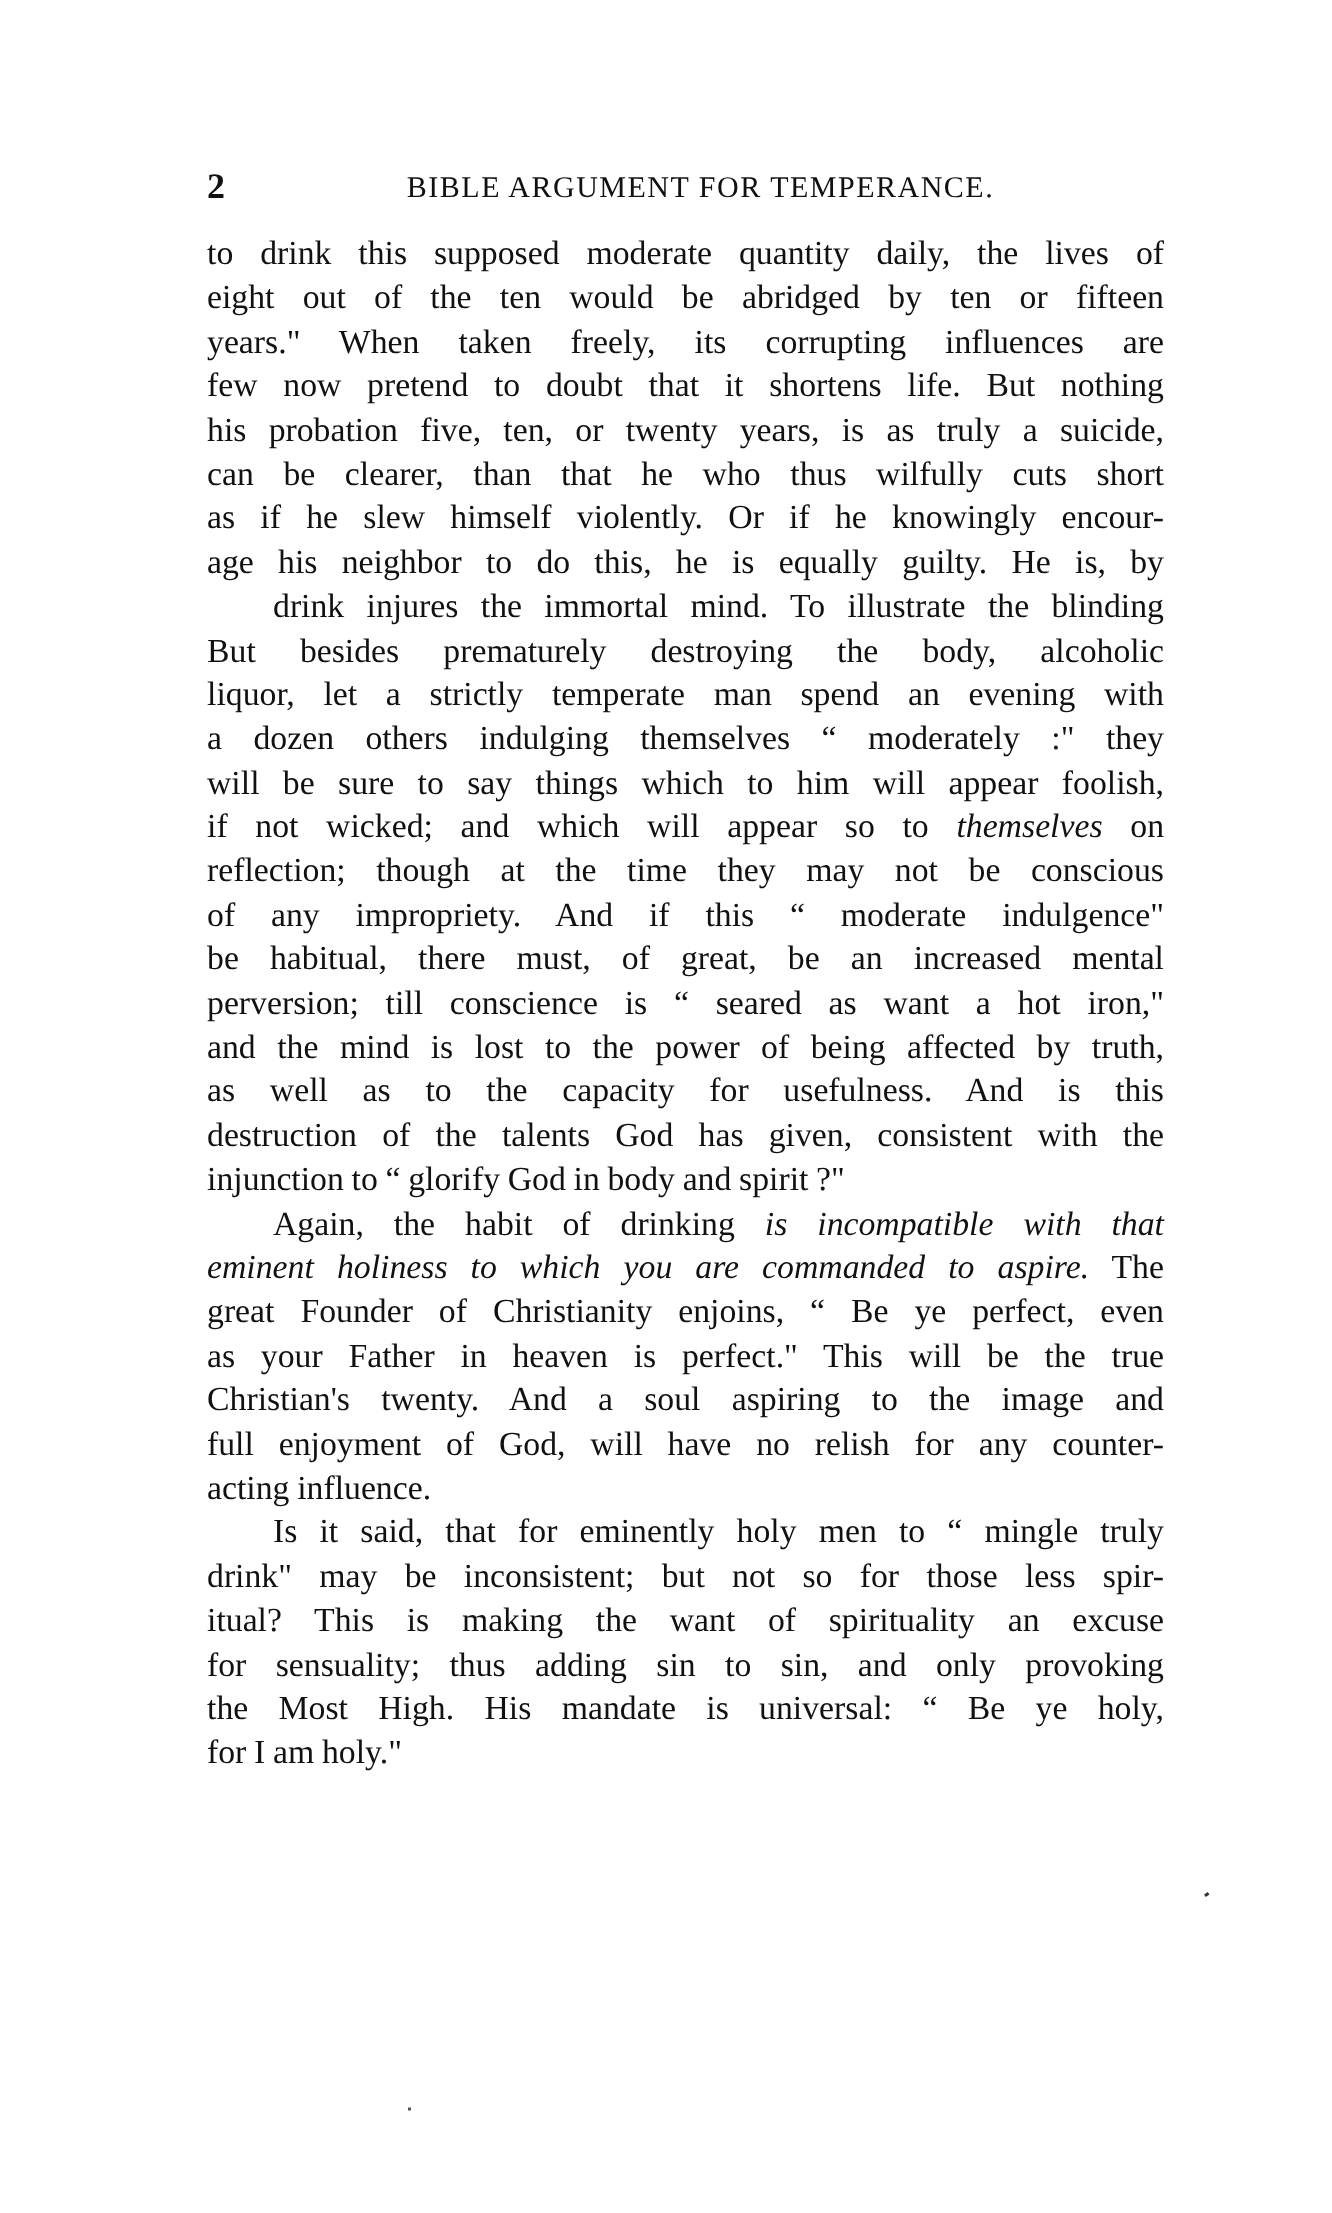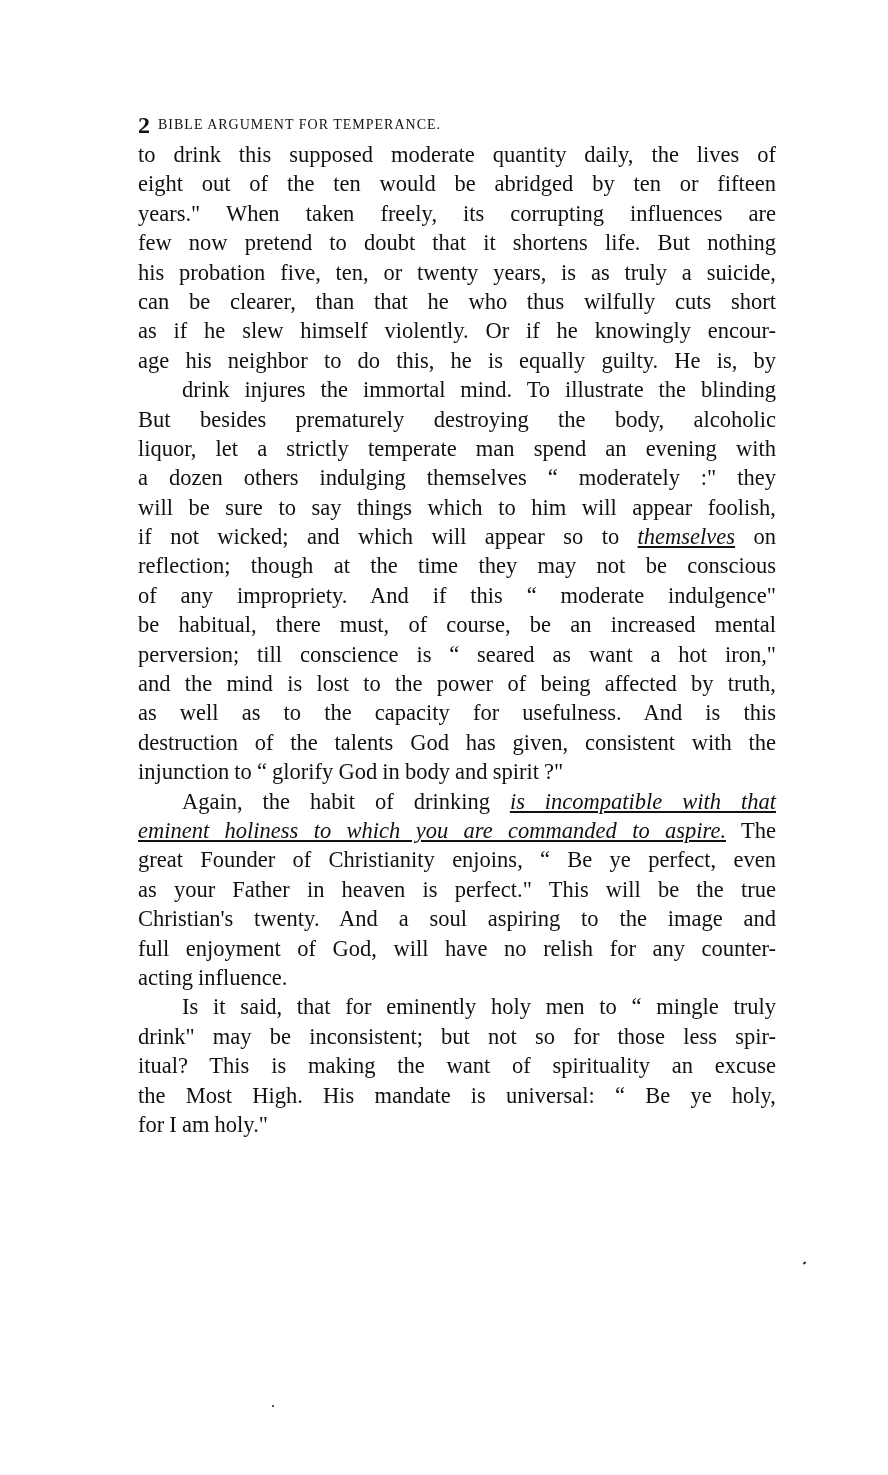--- a/index.html
+++ b/index.html
@@ -33,29 +33,29 @@
       top: 0;
       font-size: 24px;
       font-weight: bold;
       line-height: 30px;
     }
     .running-title {
       position: absolute;
       left: 0;
       right: 0;
       top: 3px;
-      text-align: left;
-      font-size: 14px;
+      text-align: center;
+      font-size: 20px;
       letter-spacing: 1px;
       line-height: 24px;
       padding-left: 20px;
     }
     .body-text {
       position: absolute;
-      top: 140px;
+      top: 154px;
       left: 138px;
       width: 638px;
       font-size: 22.5px;
       line-height: 29.4px;
       text-align: justify;
       word-spacing: -0.5px;
     }
     .para {
       margin: 0;
       text-indent: 0;
@@ -72,21 +72,20 @@
     }
     .line.last {
       text-align-last: left;
     }
     .para.indent .line:first-child {
       padding-left: 44px;
     }
     .para.indent { text-indent: 0; }
     .para .line span.it {
       font-style: italic;
-      text-decoration: underline;
     }
     .stray-mark {
       position: absolute;
       width: 3px;
       height: 2px;
       background: #333;
       transform: rotate(-35deg);
     }
     .stray-dot {
       position: absolute;
@@ -118,40 +117,41 @@
       </div>
       <div class="para indent">
         <span class="line"><span>drink injures the immortal mind.  To illustrate the blinding</span></span>
         <span class="line"><span>But besides prematurely destroying the body, alcoholic</span></span>
         <span class="line"><span>liquor, let a strictly temperate man spend an evening with</span></span>
         <span class="line"><span>a dozen others indulging themselves “ moderately :" they</span></span>
         <span class="line"><span>will be sure to say things which to him will appear foolish,</span></span>
         <span class="line"><span>if not wicked; and which will appear so to </span><span class="it">themselves</span><span> on</span></span>
         <span class="line"><span>reflection; though at the time they may not be conscious</span></span>
         <span class="line"><span>of any impropriety.  And if this “ moderate indulgence"</span></span>
-        <span class="line"><span>be habitual, there must, of course, be an increased mental</span></span>
+        <span class="line"><span>be habitual, there must, of great, be an increased mental</span></span>
         <span class="line"><span>perversion; till conscience is “ seared as want a hot iron,"</span></span>
         <span class="line"><span>and the mind is lost to the power of being affected by truth,</span></span>
         <span class="line"><span>as well as to the capacity for usefulness.  And is this</span></span>
         <span class="line"><span>destruction of the talents God has given, consistent with the</span></span>
         <span class="line last"><span>injunction to “ glorify God in body and spirit ?"</span></span>
       </div>
       <div class="para indent">
         <span class="line"><span>Again, the habit of drinking </span><span class="it">is incompatible with that</span></span>
         <span class="line"><span class="it">eminent holiness to which you are commanded to aspire.</span><span>  The</span></span>
         <span class="line"><span>great Founder of Christianity enjoins, “ Be ye perfect, even</span></span>
         <span class="line"><span>as your Father in heaven is perfect."  This will be the true</span></span>
         <span class="line"><span>Christian's twenty.  And a soul aspiring to the image and</span></span>
         <span class="line"><span>full enjoyment of God, will have no relish for any counter-</span></span>
         <span class="line last"><span>acting influence.</span></span>
       </div>
       <div class="para indent">
         <span class="line"><span>Is it said, that for eminently holy men to “ mingle truly</span></span>
         <span class="line"><span>drink" may be inconsistent; but not so for those less spir-</span></span>
         <span class="line"><span>itual?  This is making the want of spirituality an excuse</span></span>
+        <span class="line"><span>for sensuality; thus adding sin to sin, and only provoking</span></span>
         <span class="line"><span>the Most High.  His mandate is universal: “ Be ye holy,</span></span>
         <span class="line last"><span>for I am holy."</span></span>
       </div>
     </div>
 
   <span class="stray-mark" style="left:803px; top:1262px;"></span>
   <span class="stray-dot" style="left:272px; top:1405px;"></span>
 </div>
 
 </body></html>

